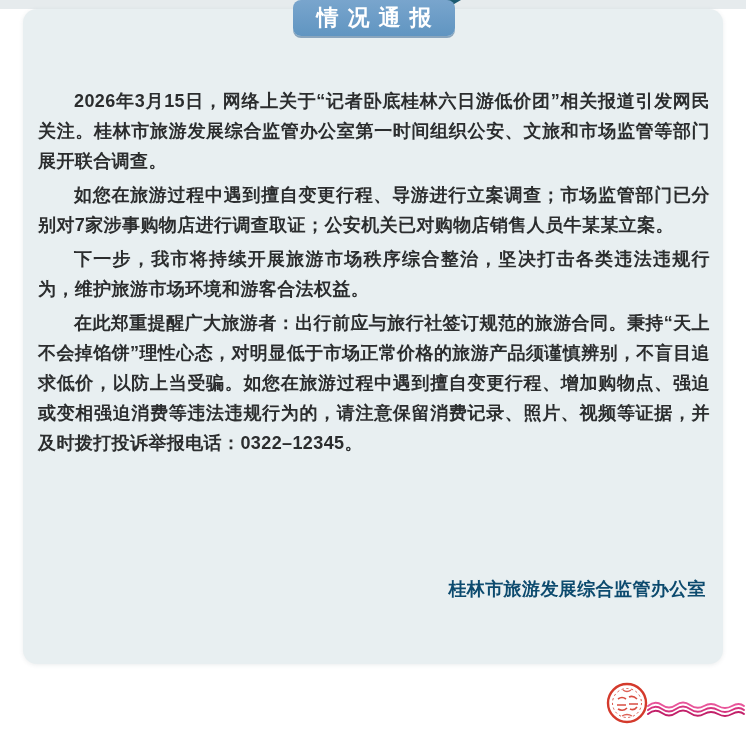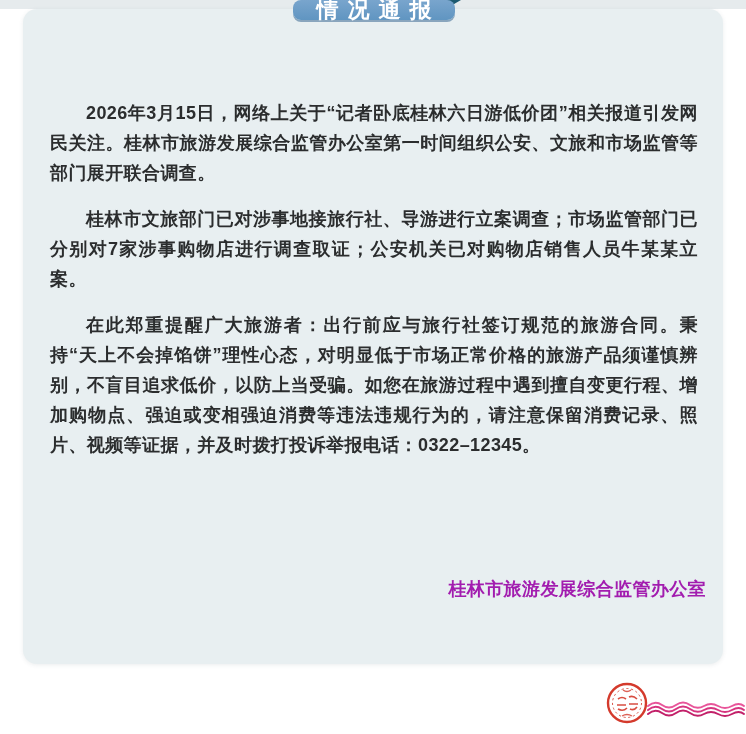--- a/index.html
+++ b/index.html
@@ -21,21 +21,21 @@
   .panel {
     position: absolute; left: 23px; top: 9px;
     width: 700px; height: 655px;
     background: #e8eff1;
     border-radius: 14px;
     box-shadow: 0 1px 4px rgba(60,80,90,0.10);
   }
 
   .banner {
     position: absolute; left: 293px; top: 0;
-    width: 162px; height: 20px;
+    width: 162px; height: 36px;
     background: linear-gradient(#79a5cd, #6095c1);
     border-radius: 8px;
     box-shadow: 0 2px 0 rgba(58,104,145,0.55);
     display: flex; align-items: center; justify-content: center;
     color: #ffffff;
     font-size: 22px; font-weight: bold;
     letter-spacing: 9px; padding-left: 9px;
     box-sizing: border-box;
     z-index: 3;
   }
@@ -49,27 +49,27 @@
 
   .content {
     position: absolute; left: 34px; top: 82px;
     width: 680px;
     color: #2b2d2e;
     font-size: 18px; font-weight: 600;
     line-height: 30px;
     letter-spacing: 0.4px;
     text-align: justify;
   }
-  .content p { margin: 16px; text-indent: 2em; }
+  .content p { margin: 4px; text-indent: 2em; }
 
   .signature {
     position: absolute; left: 34px; top: 574px;
     width: 672px;
     text-align: right;
-    color: #a21caf;
+    color: #0c4a6e;
     font-size: 18px; font-weight: 600;
     line-height: 30px;
     letter-spacing: 0.4px;
   }
 
   .source-line {
     position: absolute; left: 22px; top: 692px;
     color: #7e746a;
     font-size: 19px; font-weight: bold;
     letter-spacing: 0.6px;
@@ -89,21 +89,22 @@
 
   <div class="panel"></div>
 
   <div class="fold"></div>
   <div class="banner">
     <span>情况通报</span>
   </div>
 
   <div class="content">
     <p>2026年3月15日，网络上关于“记者卧底桂林六日游低价团”相关报道引发网民关注。桂林市旅游发展综合监管办公室第一时间组织公安、文旅和市场监管等部门展开联合调查。</p>
-    <p>桂林市文旅部门已对涉事地接旅行社、导游进行立案调查；市场监管部门已分别对7家涉事购物店进行调查取证；公安机关已对购物店销售人员牛某某立案。</p>
+    <p>如您在旅游过程中遇到擅自变更行程、导游进行立案调查；市场监管部门已分别对7家涉事购物店进行调查取证；公安机关已对购物店销售人员牛某某立案。</p>
+    <p>下一步，我市将持续开展旅游市场秩序综合整治，坚决打击各类违法违规行为，维护旅游市场环境和游客合法权益。</p>
     <p>在此郑重提醒广大旅游者：出行前应与旅行社签订规范的旅游合同。秉持“天上不会掉馅饼”理性心态，对明显低于市场正常价格的旅游产品须谨慎辨别，不盲目追求低价，以防上当受骗。如您在旅游过程中遇到擅自变更行程、增加购物点、强迫或变相强迫消费等违法违规行为的，请注意保留消费记录、照片、视频等证据，并及时拨打投诉举报电话：0322–12345。</p>
   </div>
 
   <div class="signature">
     <div>桂林市旅游发展综合监管办公室</div>
   </div>
 
 
   <svg class="seal-art" viewBox="0 0 148 54">
 

